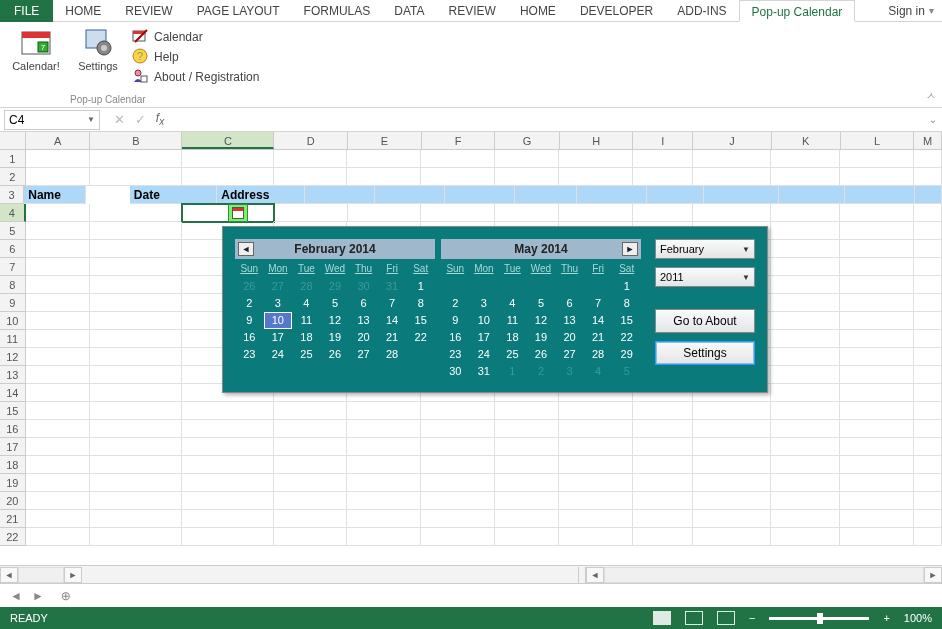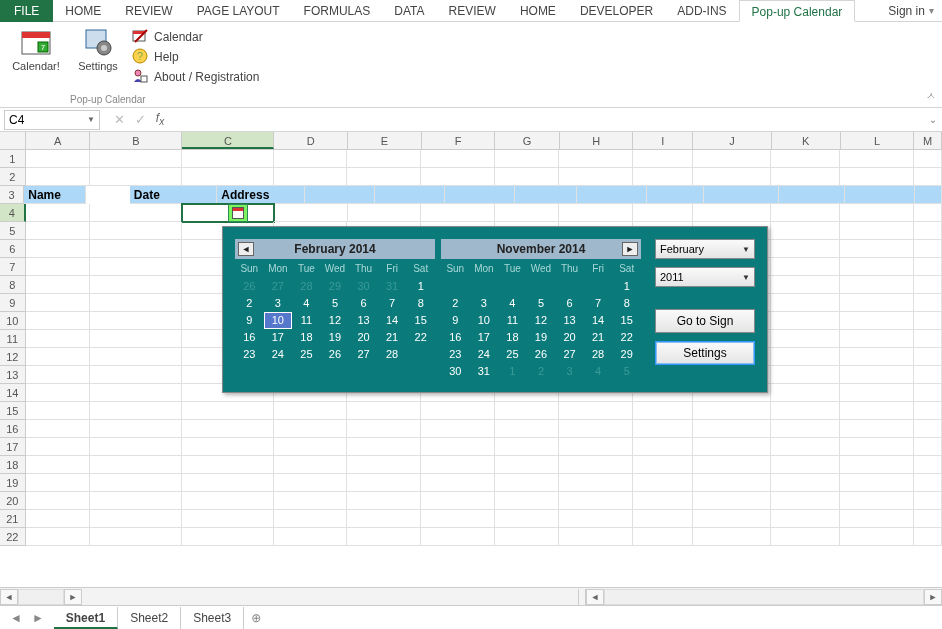--- a/index.html
+++ b/index.html
@@ -57,21 +57,21 @@
   
   .popup { position:absolute; background:#0b7a7a; border:1px solid #888; box-shadow:2px 2px 4px rgba(0,0,0,.3); padding:12px; display:flex; gap:14px;}
   .months { display:flex; gap:6px; flex-direction:column;}
   .months-row { display:flex; gap:6px;}
   .month { background:#0b7a7a; width:200px;}
   .mheader { background:#9fb8cc; height:20px; display:flex; align-items:center; justify-content:center; font-weight:bold; font-size:12px; color:#222; position:relative;}
   .mheader .nav { position:absolute; width:16px; height:14px; background:#eee; border:1px solid #666; display:flex; align-items:center; justify-content:center; font-size:9px; cursor:pointer;}
   .mheader .nav.prev { left:3px;}
   .mheader .nav.next { right:3px;}
   .dow { display:grid; grid-template-columns:repeat(7,1fr); background:#0b7a7a;}
-  .dow div { text-align:center; font-size:10px; color:#a8d8d8; padding:4px 0; }
+  .dow div { text-align:center; font-size:10px; color:#a8d8d8; padding:4px 0; text-decoration:underline;}
   .days { display:grid; grid-template-columns:repeat(7,1fr);}
   .days div { text-align:center; font-size:11px; color:#fff; height:17px; line-height:17px; cursor:pointer;}
   .days div.fade { color:#3a9a9a;}
   .days div.today { background:#5577cc; border:1px solid #fff; line-height:15px;}
   .today-bar { display:flex; align-items:center; gap:8px; padding:6px 2px 0 2px; color:#fff; font-size:11px; font-weight:bold;}
   .today-bar .sw { width:22px; height:12px; border:1px solid #fff; background:#0b7a7a;}
 
   .side { display:flex; flex-direction:column; gap:8px; width:100px;}
   .dropdown { height:20px; background:linear-gradient(#fafafa,#e5e5e5); border:1px solid #888; font-size:11px; padding:0 4px; display:flex; align-items:center; justify-content:space-between; cursor:pointer;}
   .dropdown .ar { font-size:8px; color:#333;}
@@ -620,21 +620,21 @@
                 <div>24</div>
                 <div>25</div>
                 <div>26</div>
                 <div>27</div>
                 <div>28</div>
                 <div></div>
               </div>
             </div>
             <div class="month">
               <div class="mheader">
-                <span>November 2014</span>
+                <span>May 2014</span>
                 <div class="nav next">►</div>
               </div>
               <div class="dow">
                 <div>Sun</div>
                 <div>Mon</div>
                 <div>Tue</div>
                 <div>Wed</div>
                 <div>Thu</div>
                 <div>Fri</div>
                 <div>Sat</div>
@@ -689,21 +689,21 @@
     <div class="side">
       <div class="dropdown">
         <span>February</span>
         <span class="ar">▼</span>
       </div>
       <div class="dropdown">
         <span>2011</span>
         <span class="ar">▼</span>
       </div>
       <div style="height:6px"></div>
-      <div class="pbtn">Go to Sign</div>
+      <div class="pbtn">Go to About</div>
       <div class="pbtn focus">Settings</div>
       <div class="spacer"></div>
     </div>
   </div>
 </div>
 
 <div class="hscroll">
   <div class="sbtn">◄</div>
   <div class="strack" style="width:46px"></div>
   <div class="sbtn">►</div>
@@ -713,22 +713,31 @@
     <div class="strack" style="width:320px"></div>
     <div class="sbtn">►</div>
   </div>
 </div>
 
 <div class="sheettabs">
   <div class="tabnav">
     <span>◄</span>
     <span>►</span>
   </div>
-  <div id="stabs" style="display:flex;">
-        <div class="stab active">Sheet1</div>
-        <div class="stab">Sheet2</div>
-        <div class="stab">Sheet3</div>
-      </div>
   <div class="addsheet">⊕</div>
 </div>
 
-
+<div class="status">
+  <span>READY</span>
+  <div class="right">
+    <div class="viewbtn" style="background:linear-gradient(#fff,#fff);"></div>
+    <div class="viewbtn"></div>
+    <div class="viewbtn"></div>
+    <span>−</span>
+    <div class="zoom-slider">
+          <div class="thumb"></div>
+        </div>
+    <span>+</span>
+    <span>100%</span>
+  </div>
 </div>
 
+</div>
+
 </body></html>

